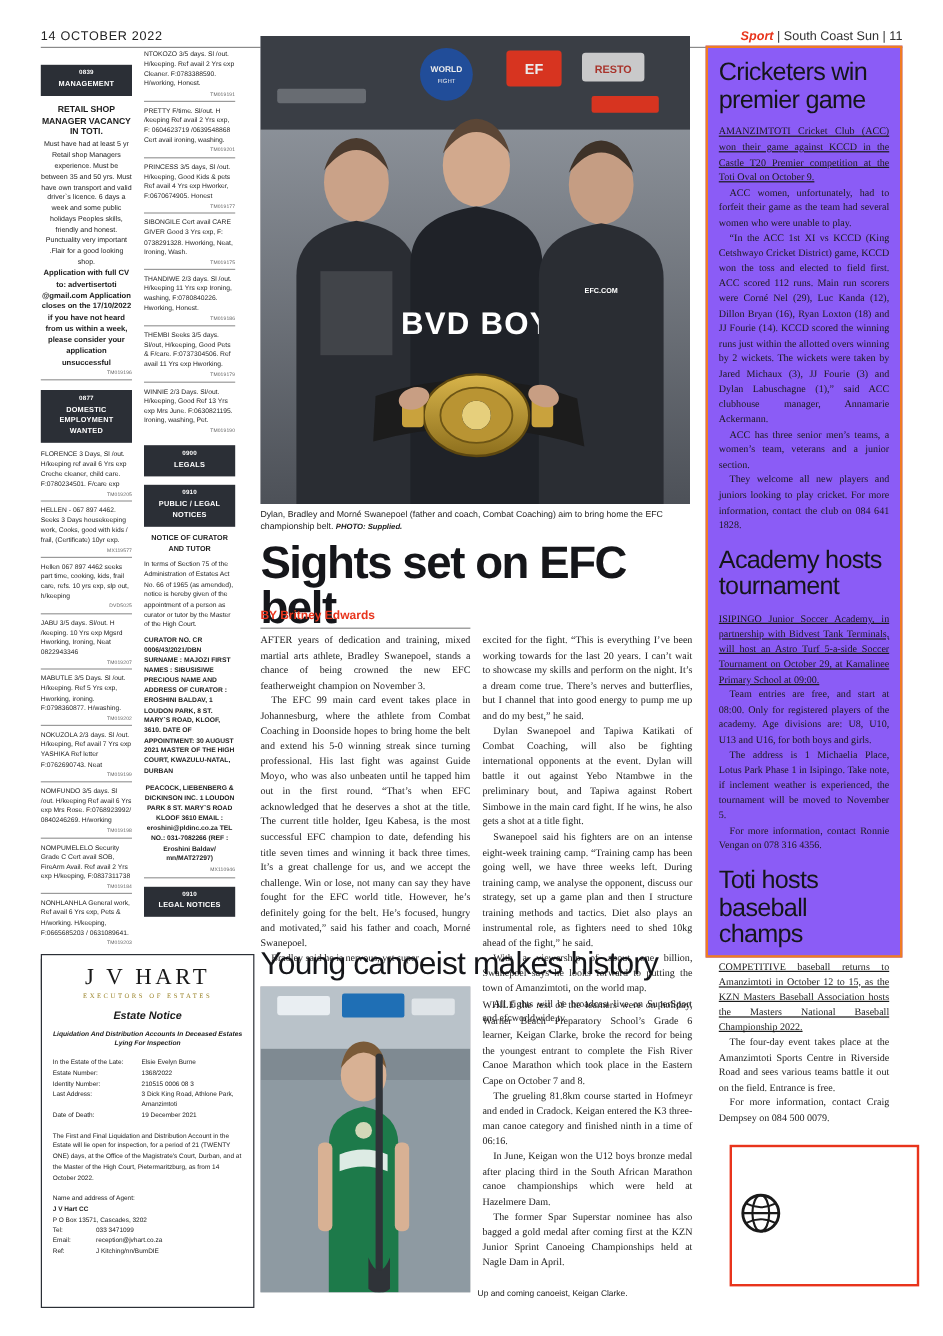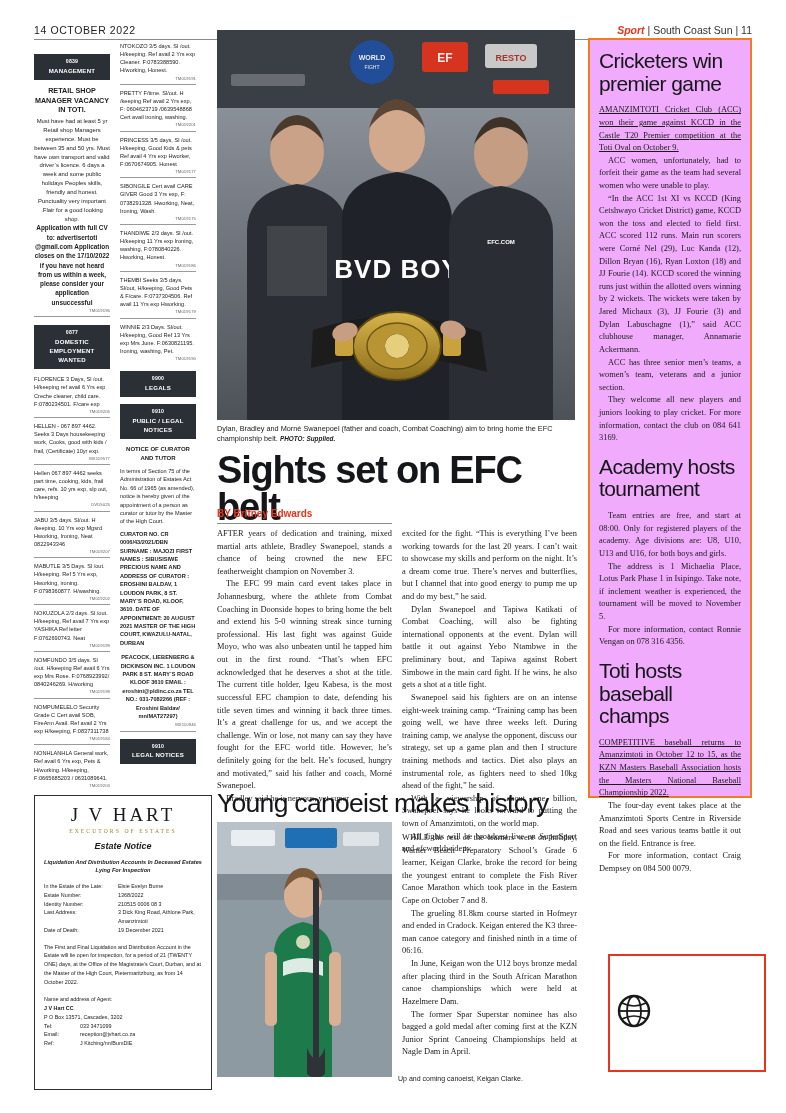--- a/index.html
+++ b/index.html
@@ -162,21 +162,21 @@
     position: absolute; left: 398px; top: 1074px; width: 180px;
     font-family: "Liberation Sans", sans-serif;
     font-size: 7px; line-height: 1.4; color: #1a1a1a;
   }
 
   
   .sidebar {
     position: absolute; left: 588px; top: 38px; width: 164px; height: 760px;
     border: 2px solid #f07c22;
     padding: 10px 9px 8px;
-    background: #f0abfc;
+    background: #8b5cf6;
   }
   .side-head {
     font-family: "Liberation Sans", sans-serif;
     font-weight: normal; font-size: 21px; line-height: 1.08;
     letter-spacing: -.6px; color: #15161a;
     margin-bottom: 9px;
   }
   .side-head.tight { margin-top: 4px; }
   .side-body {
     font-family: "Liberation Serif", serif;
@@ -454,25 +454,26 @@
 
   <div class="caption2">Up and coming canoeist, Keigan Clarke.</div>
 
   <div class="sidebar">
     <div class="side-head">Cricketers win premier game</div>
     <div class="side-body">
       <p class="first">AMANZIMTOTI Cricket Club (ACC) won their game against KCCD in the Castle T20 Premier competition at the Toti Oval on October 9.</p>
       <p>ACC women, unfortunately, had to forfeit their game as the team had several women who were unable to play.</p>
       <p>“In the ACC 1st XI vs KCCD (King Cetshwayo Cricket District) game, KCCD won the toss and elected to field first. ACC scored 112 runs. Main run scorers were Corné Nel (29), Luc Kanda (12), Dillon Bryan (16), Ryan Loxton (18) and JJ Fourie (14). KCCD scored the winning runs just within the allotted overs winning by 2 wickets. The wickets were taken by Jared Michaux (3), JJ Fourie (3) and Dylan Labuschagne (1),” said ACC clubhouse manager, Annamarie Ackermann.</p>
       <p>ACC has three senior men’s teams, a women’s team, veterans and a junior section.</p>
-      <p>They welcome all new players and juniors looking to play cricket. For more information, contact the club on 084 641 3169.</p>
+      <p>They welcome all new players and juniors looking to play cricket. For more information, contact the club on 084 641 1828.</p>
     </div>
 
     <div class="side-head tight">Academy hosts tournament</div>
     <div class="side-body">
+      <p class="first">ISIPINGO Junior Soccer Academy, in partnership with Bidvest Tank Terminals, will host an Astro Turf 5-a-side Soccer Tournament on October 29, at Kamalinee Primary School at 09:00.</p>
       <p>Team entries are free, and start at 08:00. Only for registered players of the academy. Age divisions are: U8, U10, U13 and U16, for both boys and girls.</p>
       <p>The address is 1 Michaelia Place, Lotus Park Phase 1 in Isipingo. Take note, if inclement weather is experienced, the tournament will be moved to November 5.</p>
       <p>For more information, contact Ronnie Vengan on 078 316 4356.</p>
     </div>
 
     <div class="side-head tight">Toti hosts baseball champs</div>
     <div class="side-body">
       <p class="first">COMPETITIVE baseball returns to Amanzimtoti in October 12 to 15, as the KZN Masters Baseball Association hosts the Masters National Baseball Championship 2022.</p>
       <p>The four-day event takes place at the Amanzimtoti Sports Centre in Riverside Road and sees various teams battle it out on the field. Entrance is free.</p>
       <p>For more information, contact Craig Dempsey on 084 500 0079.</p>

